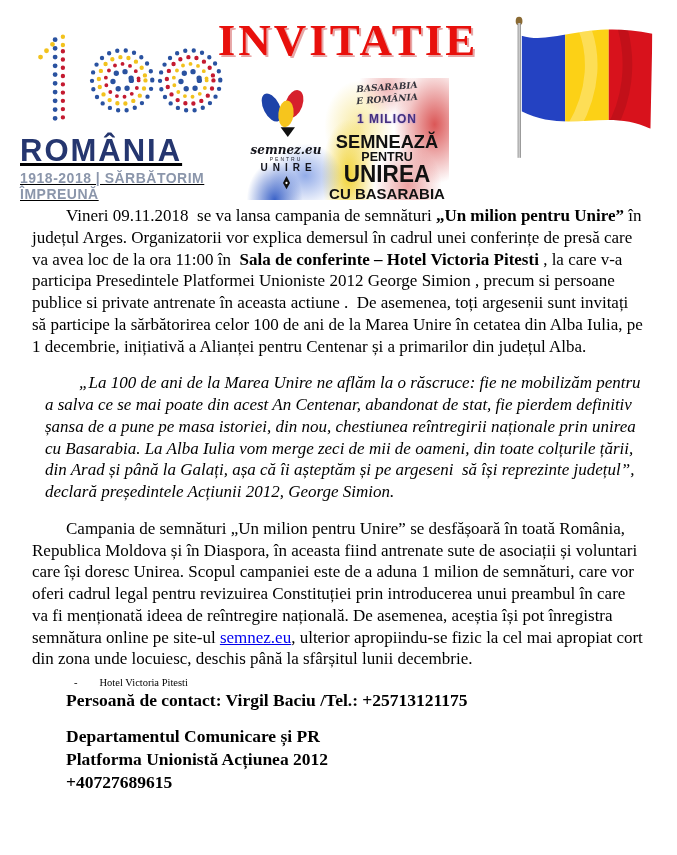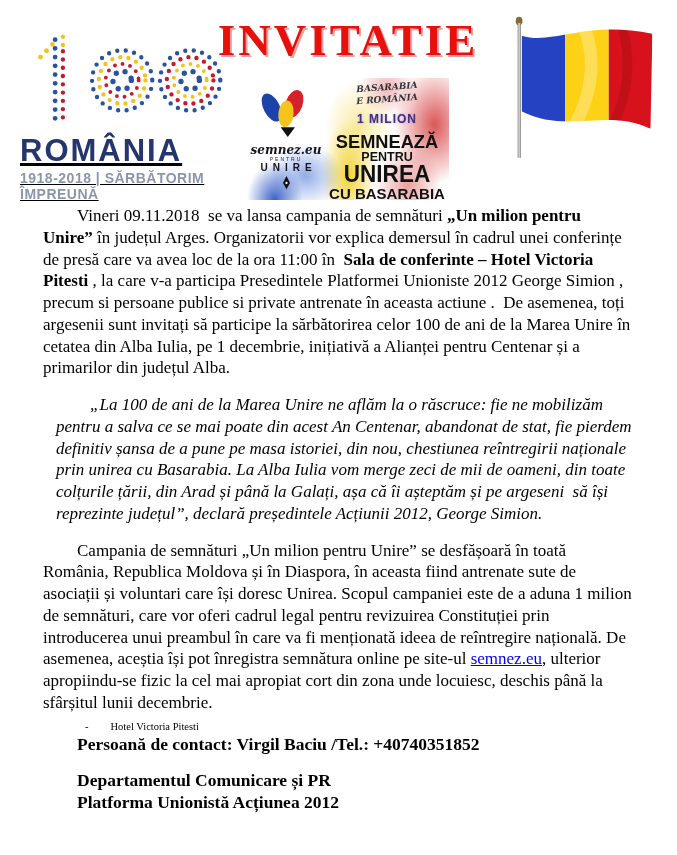--- a/index.html
+++ b/index.html
@@ -45,21 +45,21 @@
   .million{font-weight:bold;font-size:12px;letter-spacing:1px;color:#43307e;margin-top:8px;
            text-shadow:0 0 2px rgba(160,130,230,.8);line-height:1;}
   .hl1{font-weight:bold;font-size:19px;line-height:1;margin-top:7px;transform:scaleX(.96);}
   .hl2{font-weight:bold;font-size:12.5px;line-height:1.05;}
   .hl3{font-weight:bold;font-size:23px;line-height:.95;transform:scaleX(.98);}
   .hl4{font-weight:bold;font-size:15px;line-height:1.1;}
 
   .flag{position:absolute;right:12px;top:14px;}
 
   
-  .content{padding:0 43px;}
+  .content{padding:0 32px;}
   .para{margin:0 0 15px 0;font-size:17px;line-height:1.28;text-indent:34px;white-space:pre-wrap;}
   .italic{font-style:italic;margin-left:13px;}
   a.doc-link{color:var(--link-blue);text-decoration:underline;cursor:pointer;}
 
   .footnote{display:flex;gap:22px;align-items:baseline;padding-left:42px;
             font-size:10.5px;margin:-8px 0 2px 0;}
 
   .contact-line{font-weight:bold;font-size:17.5px;margin:0 0 14px 0;padding-left:34px;}
   .sig-block{font-weight:bold;font-size:17.5px;line-height:1.3;padding-left:34px;}
 </style>
@@ -150,20 +150,21 @@
   <main class="content">
     <p class="para"><span>Vineri 09.11.2018  se va lansa campania de semnături </span><span style="font-weight: bold;">„Un milion pentru Unire”</span><span> în județul Arges. Organizatorii vor explica demersul în cadrul unei conferințe de presă care va avea loc de la ora 11:00 în  </span><span style="font-weight: bold;">Sala de conferinte – Hotel Victoria Pitesti</span><span> , la care v-a participa Presedintele Platformei Unioniste 2012 George Simion , precum si persoane publice si private antrenate în aceasta actiune .  De asemenea, toți argesenii sunt invitați să participe la sărbătorirea celor 100 de ani de la Marea Unire în cetatea din Alba Iulia, pe 1 decembrie, inițiativă a Alianței pentru Centenar și a primarilor din județul Alba.</span></p>
     <p class="para italic">„La 100 de ani de la Marea Unire ne aflăm la o răscruce: fie ne mobilizăm pentru a salva ce se mai poate din acest An Centenar, abandonat de stat, fie pierdem definitiv șansa de a pune pe masa istoriei, din nou, chestiunea reîntregirii naționale prin unirea cu Basarabia. La Alba Iulia vom merge zeci de mii de oameni, din toate colțurile țării, din Arad și până la Galați, așa că îi așteptăm și pe argeseni  să își reprezinte județul”, declară președintele Acțiunii 2012, George Simion.</p>
     <p class="para"><span>Campania de semnături „Un milion pentru Unire” se desfășoară în toată România, Republica Moldova și în Diaspora, în aceasta fiind antrenate sute de asociații și voluntari care își doresc Unirea. Scopul campaniei este de a aduna 1 milion de semnături, care vor oferi cadrul legal pentru revizuirea Constituției prin introducerea unui preambul în care va fi menționată ideea de reîntregire națională. De asemenea, aceștia își pot înregistra semnătura online pe site-ul </span><a class="doc-link" href="#">semnez.eu</a><span>, ulterior apropiindu-se fizic la cel mai apropiat cort din zona unde locuiesc, deschis până la sfârșitul lunii decembrie.</span></p>
 
     <div class="footnote">
       <span>-</span>
       <span>Hotel Victoria Pitesti</span>
     </div>
 
-    <p class="contact-line">Persoană de contact: Virgil  Baciu /Tel.: +40740351852</p>
+    <p class="contact-line">Persoană de contact: Virgil  Baciu /Tel.: +25713121175</p>
 
     <div class="sig-block">
       <div>Departamentul Comunicare și PR</div>
       <div>Platforma Unionistă Acțiunea 2012</div>
+      <div>+40727689615</div>
     </div>
   </main>
 </div>
 
 </body></html>

